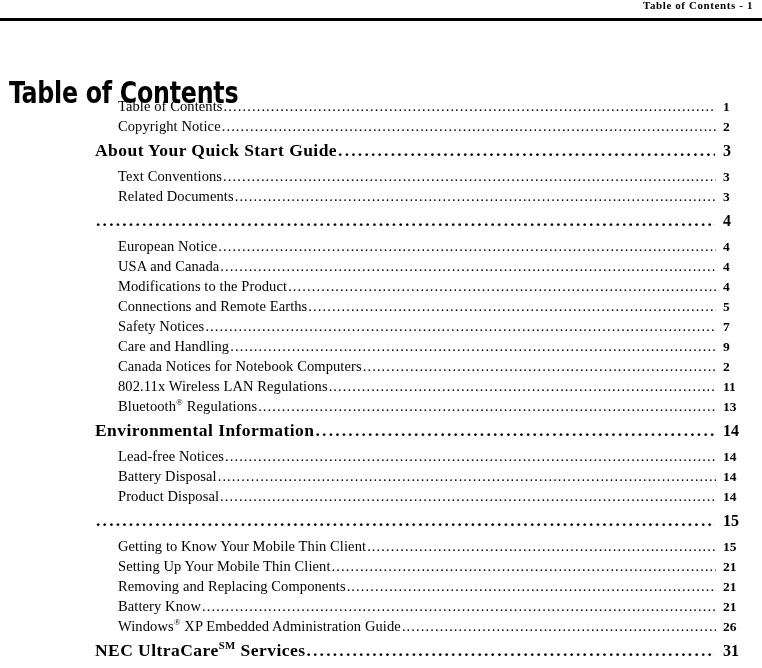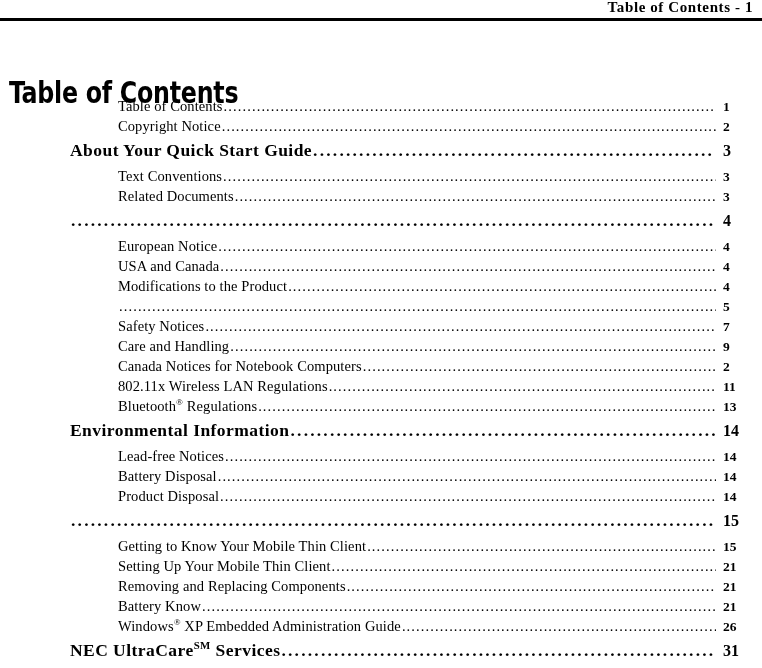--- a/index.html
+++ b/index.html
@@ -23,21 +23,21 @@
     left: 0;
     width: 762px;
     height: 22px;
   }
   #header-text {
     position: absolute;
     right: 9px;
     top: -1px;
     font-family: "Liberation Serif", "DejaVu Serif", serif;
     font-weight: bold;
-    font-size: 15px;
+    font-size: 11px;
     letter-spacing: 0.6px;
     white-space: nowrap;
     text-align: right;
   }
   #header-rule {
     position: absolute;
     left: 0;
     top: 18px;
     width: 762px;
     height: 3px;
@@ -85,21 +85,21 @@
     letter-spacing: 1.2px;
   }
   .toc-entry .page {
     flex: 0 0 auto;
     text-align: left;
     font-weight: bold;
   }
 
   
   .toc-entry.lvl1 {
-    padding-left: 70px;
+    padding-left: 95px;
     font-size: 17.5px;
     line-height: 28px;
     font-weight: bold;
     height: 30px;
   }
   .toc-entry.lvl1 .label { letter-spacing: 0.45px; }
   .toc-entry.lvl1 .leader { font-size: 17.5px; letter-spacing: 2.2px; }
   .toc-entry.lvl1 .page { font-size: 16px; width: 30px; margin-left: 7px; }
 
   
@@ -169,20 +169,21 @@
       <span class="label">USA and Canada</span>
       <span class="leader">............................................................................................................................................................................................................................................................................................................</span>
       <span class="page">4</span>
     </div>
     <div class="toc-entry lvl2">
       <span class="label">Modifications to the Product</span>
       <span class="leader">............................................................................................................................................................................................................................................................................................................</span>
       <span class="page">4</span>
     </div>
     <div class="toc-entry lvl2">
+      <span class="label">Connections and Remote Earths</span>
       <span class="leader">............................................................................................................................................................................................................................................................................................................</span>
       <span class="page">5</span>
     </div>
     <div class="toc-entry lvl2">
       <span class="label">Safety Notices</span>
       <span class="leader">............................................................................................................................................................................................................................................................................................................</span>
       <span class="page">7</span>
     </div>
     <div class="toc-entry lvl2">
       <span class="label">Care and Handling</span>

